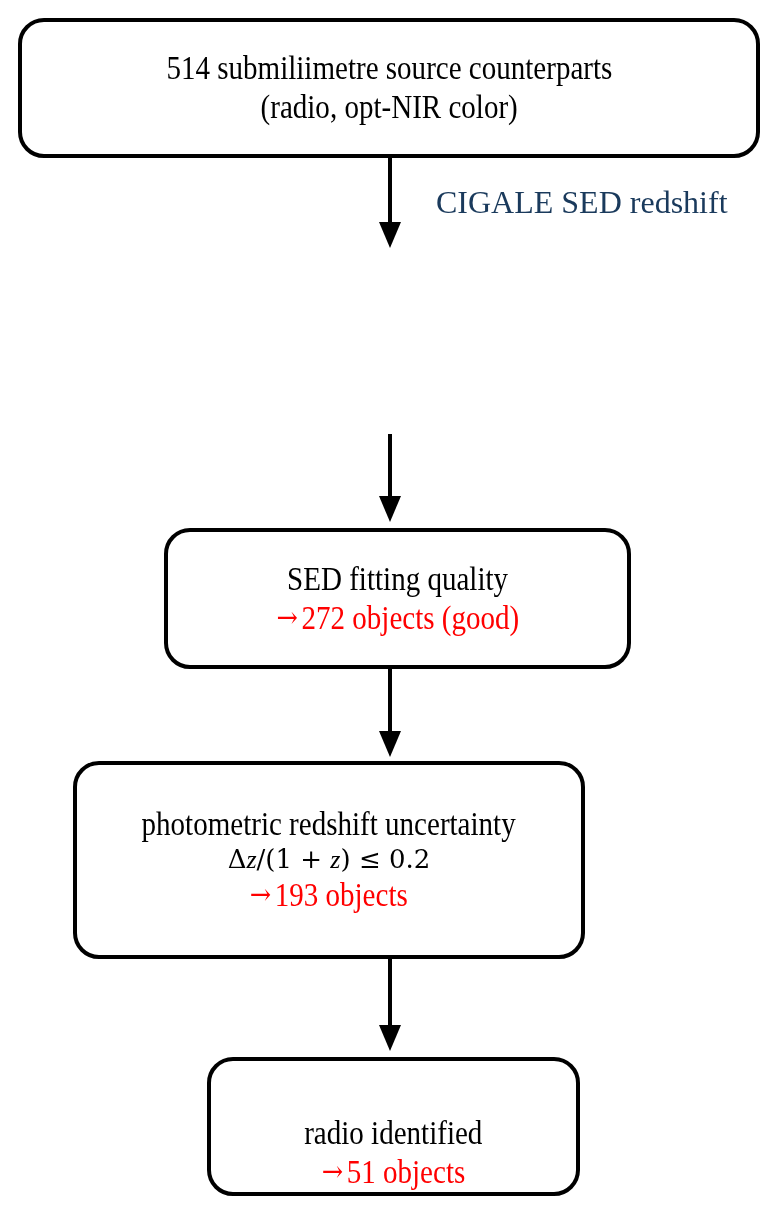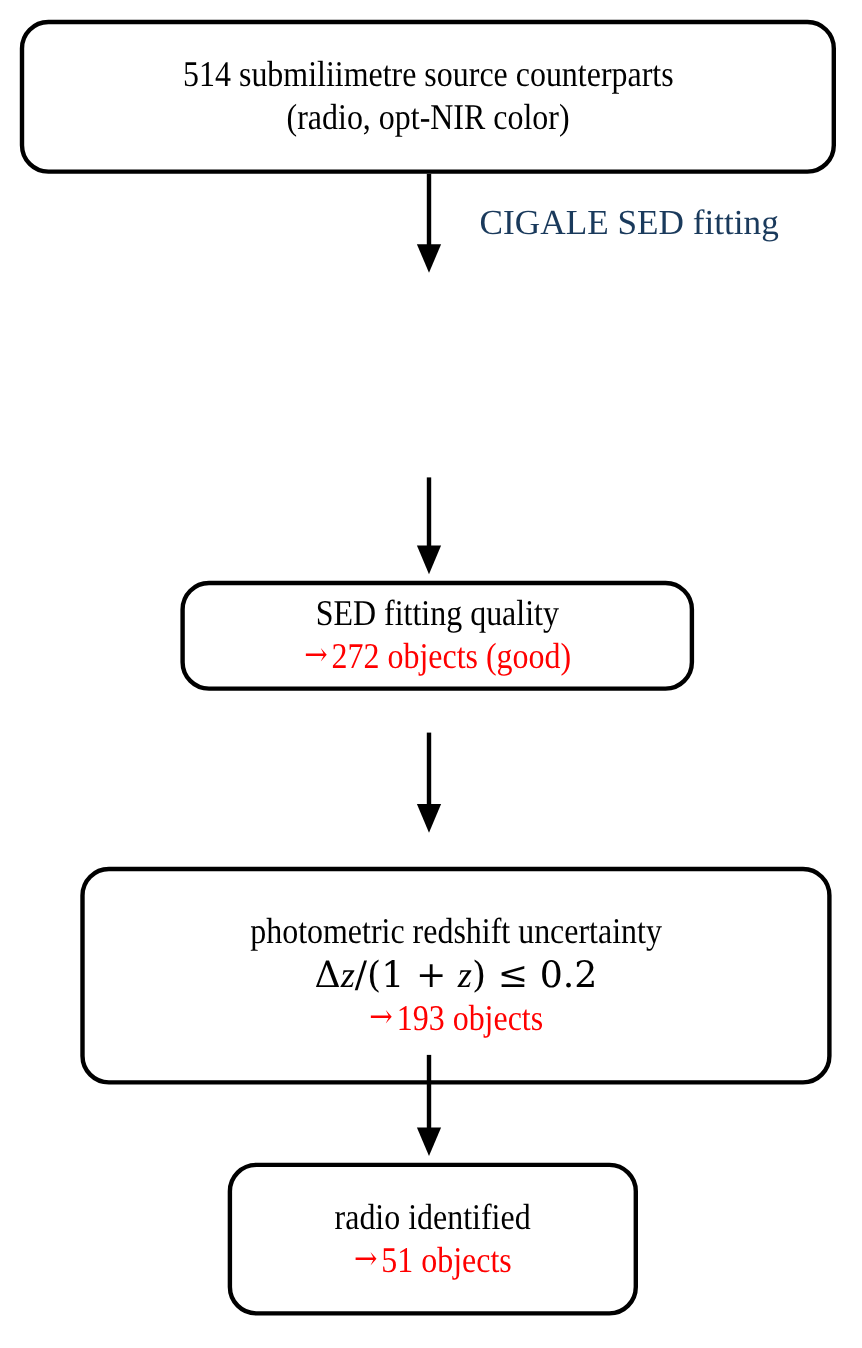--- a/index.html
+++ b/index.html
@@ -54,36 +54,36 @@
   .count .arrow-glyph {
     font-family: "DejaVu Serif", "Liberation Serif", serif;
     font-size: 29px;
     position: relative;
     top: -2px;
     padding-right: 4px;
   }
 
   
   .math-line {
-    font-size: 33px;
+    font-size: 26px;
     line-height: 1.18;
     white-space: nowrap;
     font-family: "DejaVu Serif", "Liberation Serif", serif;
   }
   .math-line .mvar {
     font-style: italic;
     font-family: "Liberation Serif", "DejaVu Serif", serif;
   }
 
   
   #node-1 { left: 18px;  top: 18px;   width: 742px; height: 140px; }
   #node-2 { left: 18px;  top: 250px;  width: 742px; height: 184px; }
-  #node-3 { left: 164px; top: 528px;  width: 467px; height: 100px; }
-  #node-4 { left: 73px;  top: 788px;  width: 683px; height: 198px; }
-  #node-5 { left: 207px; top: 1057px; width: 373px; height: 139px; }
+  #node-3 { left: 164px; top: 528px;  width: 467px; height: 141px; }
+  #node-4 { left: 73px;  top: 761px;  width: 512px; height: 198px; }
+  #node-5 { left: 207px; top: 1057px; width: 373px; height: 139px; justify-content: flex-end; }
 
   
   .edge {
     position: absolute;
     width: 0;
     border-left: 4px solid #000000;
   }
   .edge-head {
     position: absolute;
     width: 0;
@@ -122,21 +122,21 @@
 
 <div id="flow-root">
 
   <div class="node" id="node-1">
     <span class="node-line">514 submiliimetre source counterparts</span>
     <span class="node-line">(radio, opt-NIR color)</span>
   </div>
 
   <div class="edge" id="edge-1-line"></div>
   <div class="edge-head" id="edge-1-head"></div>
-  <div class="edge-label" id="edge-label-1">CIGALE SED fitting</div>
+  <div class="edge-label" id="edge-label-1">CIGALE SED redshift</div>
 
 
   <div class="edge" id="edge-2-line"></div>
   <div class="edge-head" id="edge-2-head"></div>
 
   <div class="node" id="node-3">
     <span class="node-line">SED fitting quality</span>
     <span class="node-line count"><span class="arrow-glyph">→</span><span>272 objects (good)</span></span>
   </div>
 

